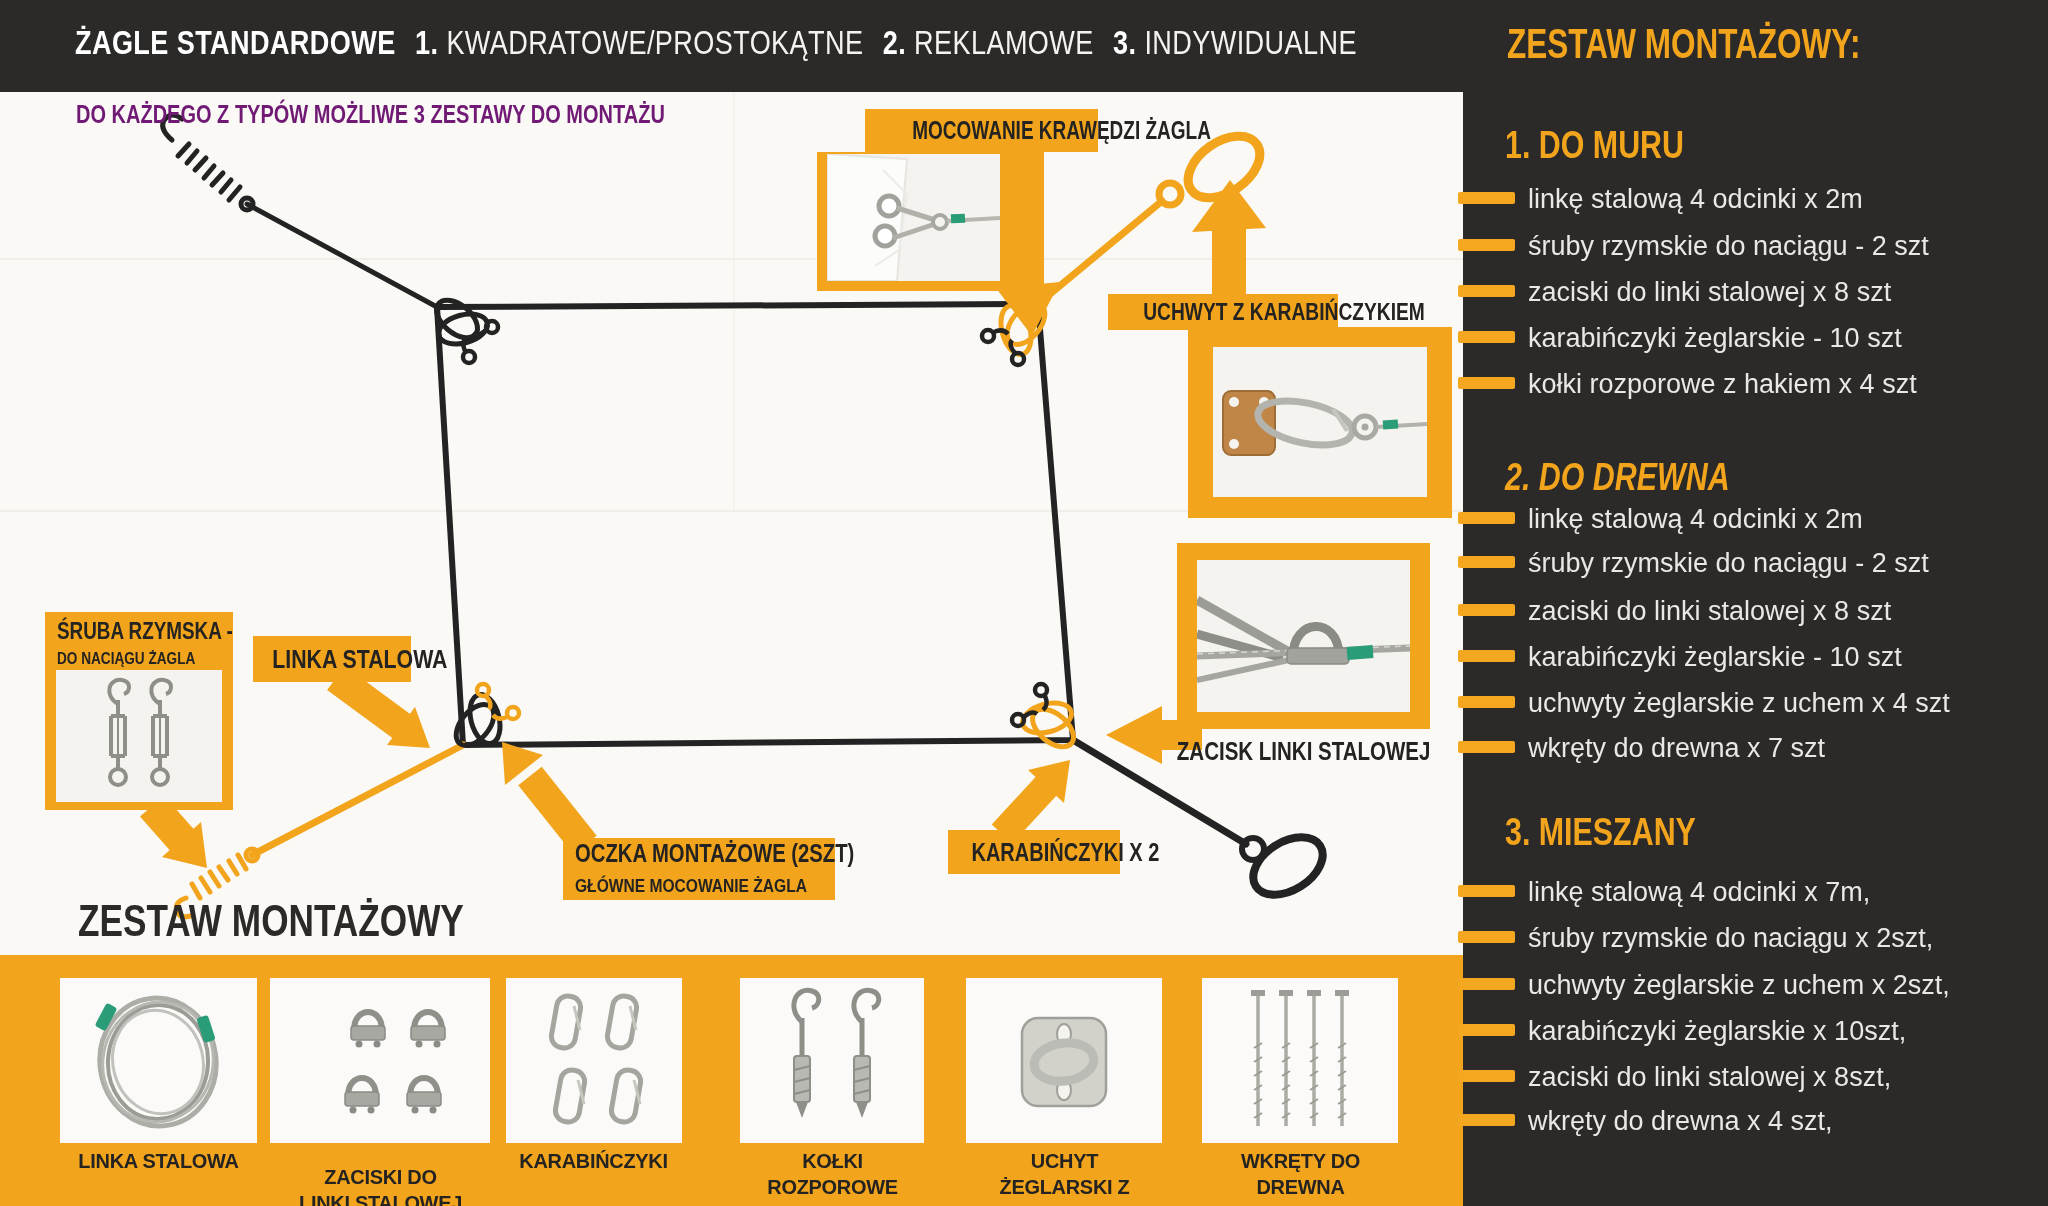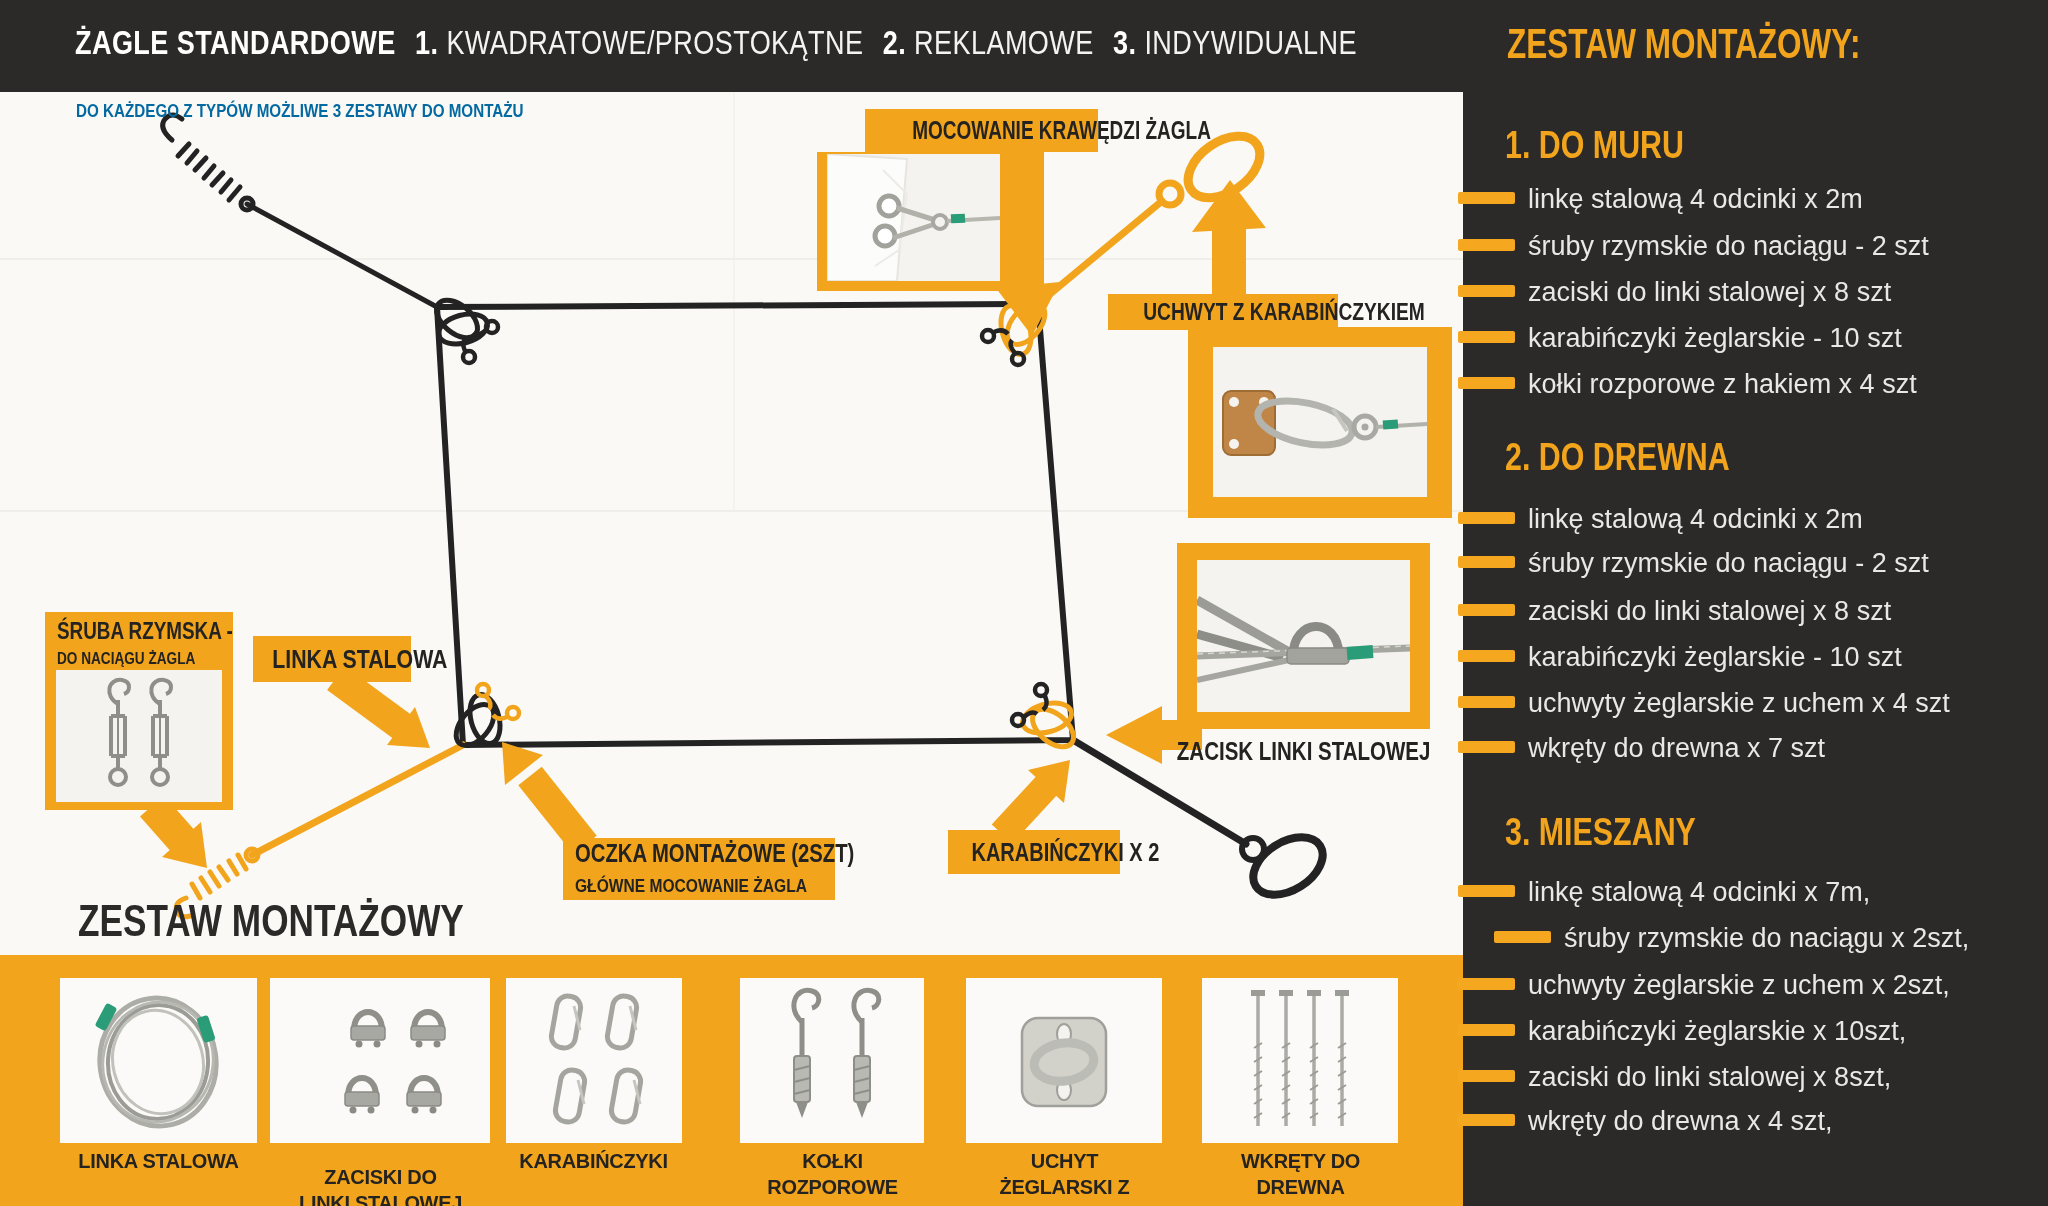--- a/index.html
+++ b/index.html
@@ -13,21 +13,21 @@
   .seam{position:absolute;background:#F0EEE9;z-index:1;}
   
   .cnd{display:inline-block;transform-origin:0 50%;white-space:nowrap;}
   .cndC{display:inline-block;transform-origin:50% 50%;white-space:nowrap;}
   
   #title{left:75px;top:24px;z-index:10;color:#FFF;font-size:33px;letter-spacing:.5px;white-space:nowrap;}
   #title b{font-weight:700;}
   #title span.lt{font-weight:400;color:#F4F3F1;}
   #title .sp{display:inline-block;width:14px;}
   
-  #subtitle{left:76px;top:100px;z-index:10;color:#0369a1;font-weight:700;font-size:19px;}
+  #subtitle{left:76px;top:100px;z-index:10;color:#701a75;font-weight:700;font-size:25px;}
   
   #diagram{left:0;top:0;z-index:5;pointer-events:none;}
   
   .olabel{position:absolute;background:#F2A51C;color:#242321;font-weight:700;z-index:10;
           display:flex;align-items:center;}
   .olabel .cndC{margin:0 auto;}
   
   .pframe{position:absolute;background:#F2A51C;z-index:10;}
   .pwhite{position:absolute;background:#F8F7F4;overflow:hidden;}
   
@@ -466,34 +466,34 @@
 
     <div class="stitle" style="top:124px;">
       <span class="cnd" style="transform:scaleX(.8);">1. DO MURU</span>
     </div>
     <div class="srow" style="top:184px;"><i class="dash"></i><span>linkę stalową 4 odcinki x 2m</span></div>
     <div class="srow" style="top:231px;"><i class="dash"></i><span>śruby rzymskie do naciągu - 2 szt</span></div>
     <div class="srow" style="top:277px;"><i class="dash"></i><span>zaciski do linki stalowej x 8 szt</span></div>
     <div class="srow" style="top:323px;"><i class="dash"></i><span>karabińczyki żeglarskie - 10 szt</span></div>
     <div class="srow" style="top:369px;"><i class="dash"></i><span>kołki rozporowe z hakiem x 4 szt</span></div>
 
-    <div class="stitle" style="top:436px;">
+    <div class="stitle" style="top:456px;font-style:italic;">
       <span class="cnd" style="transform:scaleX(.8);">2. DO DREWNA</span>
     </div>
     <div class="srow" style="top:504px;"><i class="dash"></i><span>linkę stalową 4 odcinki x 2m</span></div>
     <div class="srow" style="top:548px;"><i class="dash"></i><span>śruby rzymskie do naciągu - 2 szt</span></div>
     <div class="srow" style="top:596px;"><i class="dash"></i><span>zaciski do linki stalowej x 8 szt</span></div>
     <div class="srow" style="top:642px;"><i class="dash"></i><span>karabińczyki żeglarskie - 10 szt</span></div>
     <div class="srow" style="top:688px;"><i class="dash"></i><span>uchwyty żeglarskie z uchem x 4 szt</span></div>
     <div class="srow" style="top:733px;"><i class="dash"></i><span>wkręty do drewna x 7 szt</span></div>
 
     <div class="stitle" style="top:811px;">
       <span class="cnd" style="transform:scaleX(.8);">3. MIESZANY</span>
     </div>
     <div class="srow" style="top:877px;"><i class="dash"></i><span> linkę stalową 4 odcinki x 7m,</span></div>
-    <div class="srow" style="top:923px;margin-left:36px;"><i class="dash"></i><span>śruby rzymskie do naciągu x 2szt,</span></div>
+    <div class="srow" style="top:923px;"><i class="dash"></i><span>śruby rzymskie do naciągu x 2szt,</span></div>
     <div class="srow" style="top:970px;"><i class="dash"></i><span>uchwyty żeglarskie z uchem x 2szt,</span></div>
     <div class="srow" style="top:1016px;"><i class="dash"></i><span>karabińczyki żeglarskie x 10szt,</span></div>
     <div class="srow" style="top:1062px;"><i class="dash"></i><span>zaciski do linki stalowej x 8szt,</span></div>
     <div class="srow" style="top:1106px;"><i class="dash"></i><span>wkręty do drewna x 4 szt,</span></div>
   </div>
 
 </div>
 
 </body></html>

